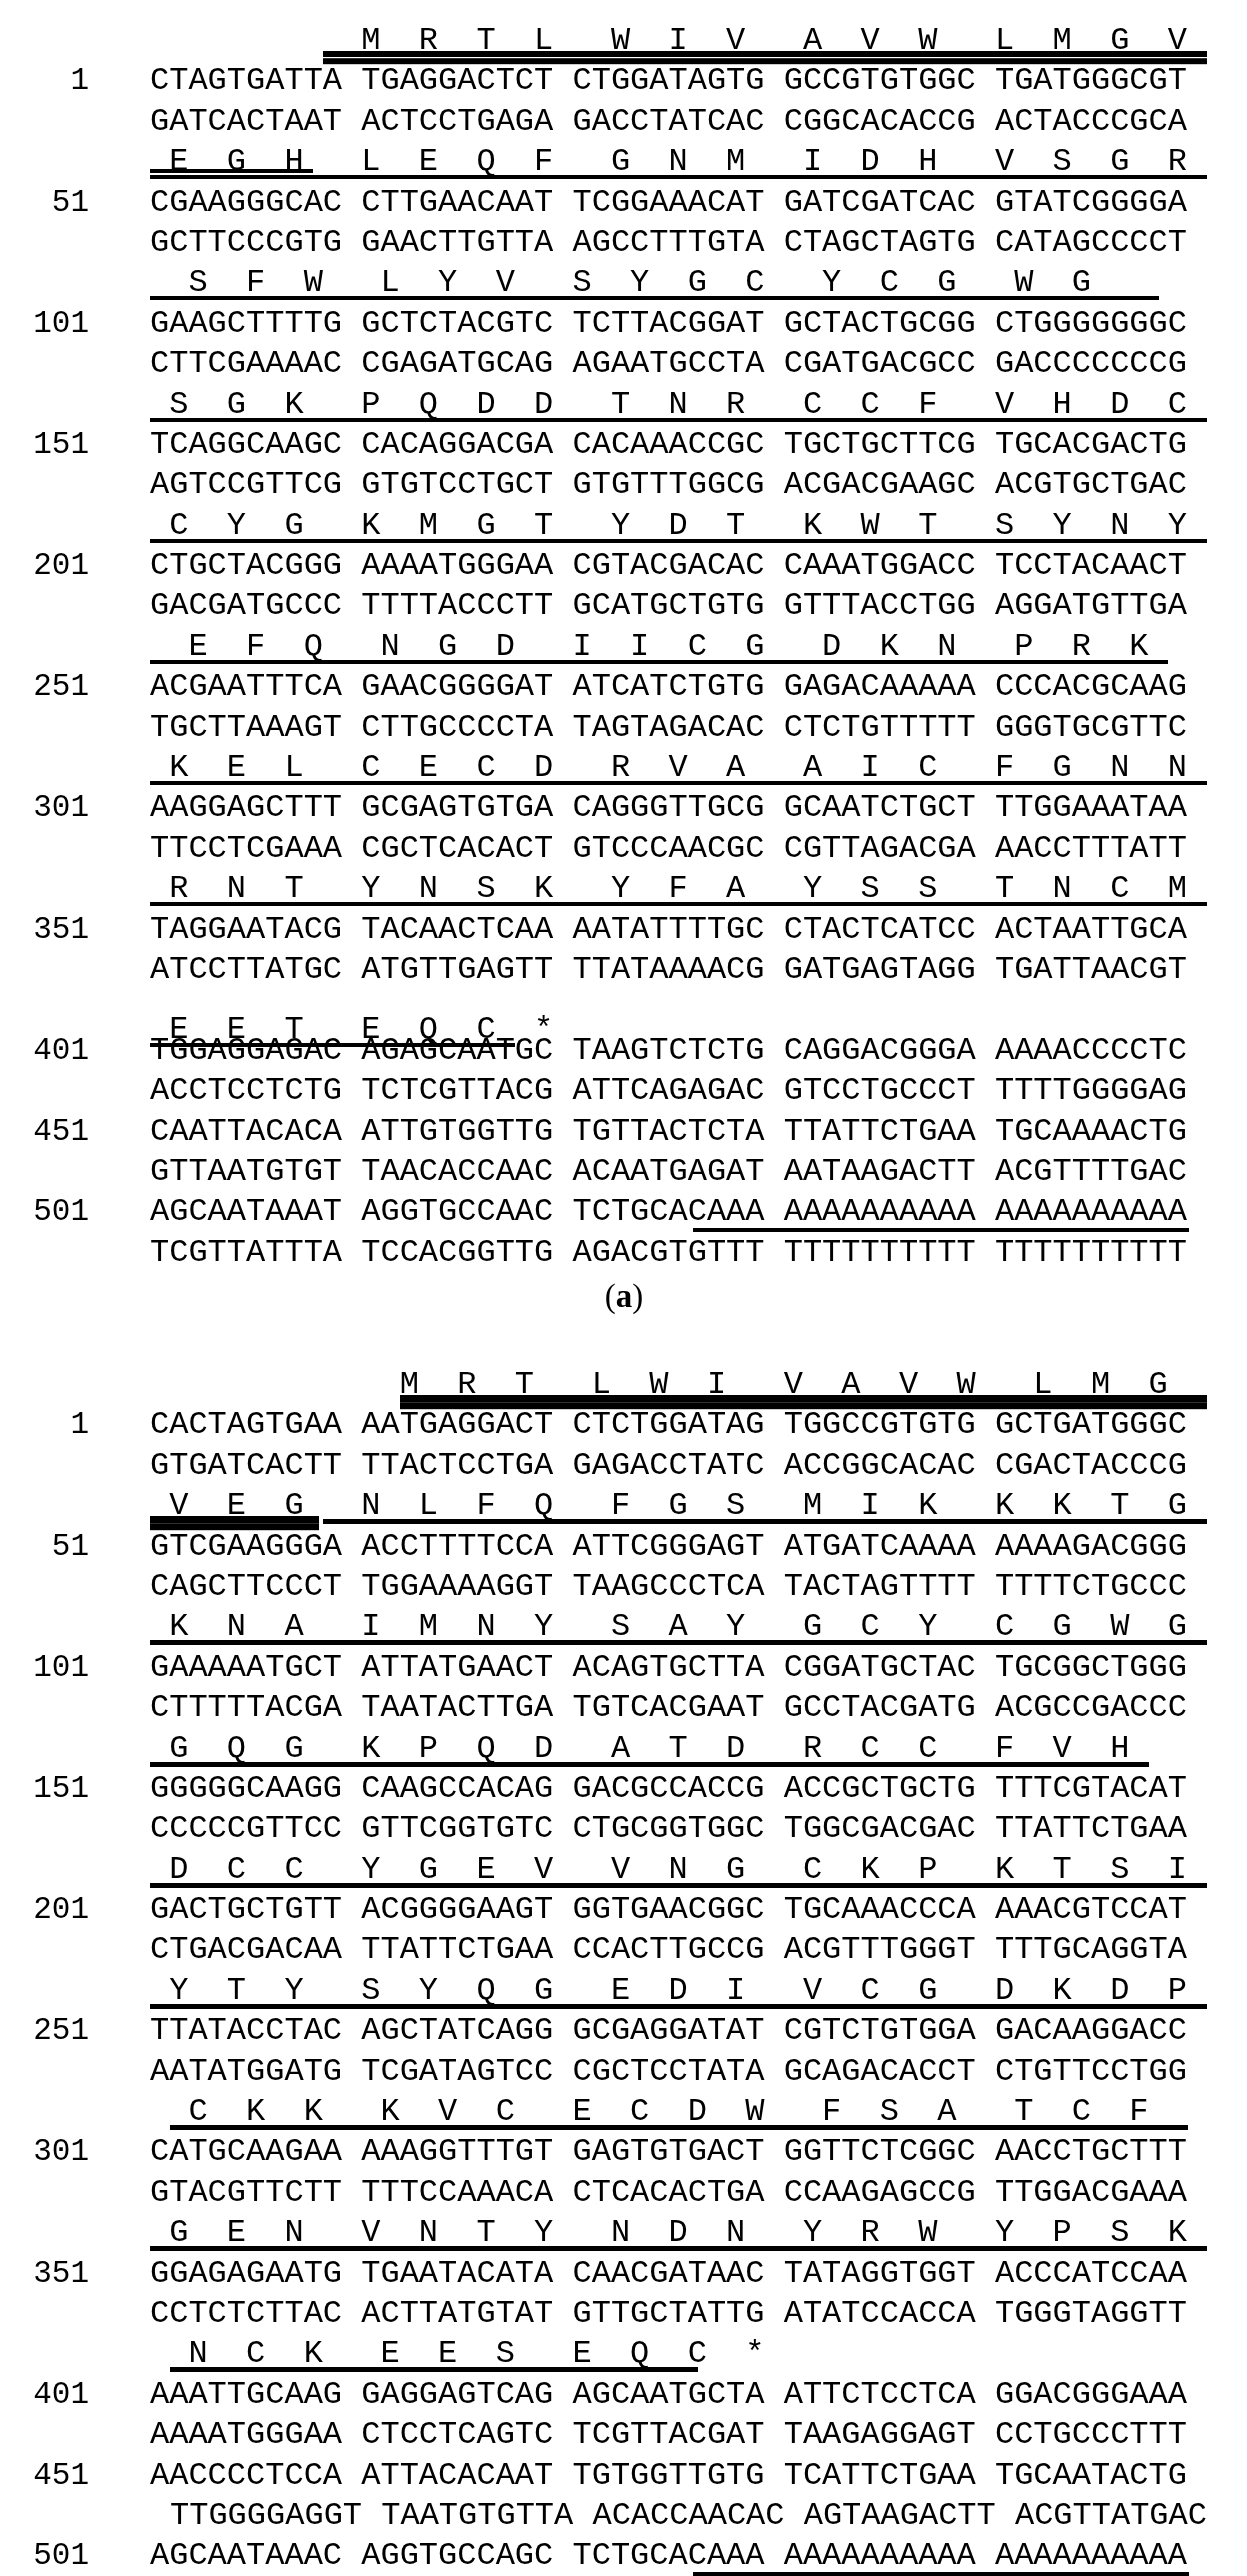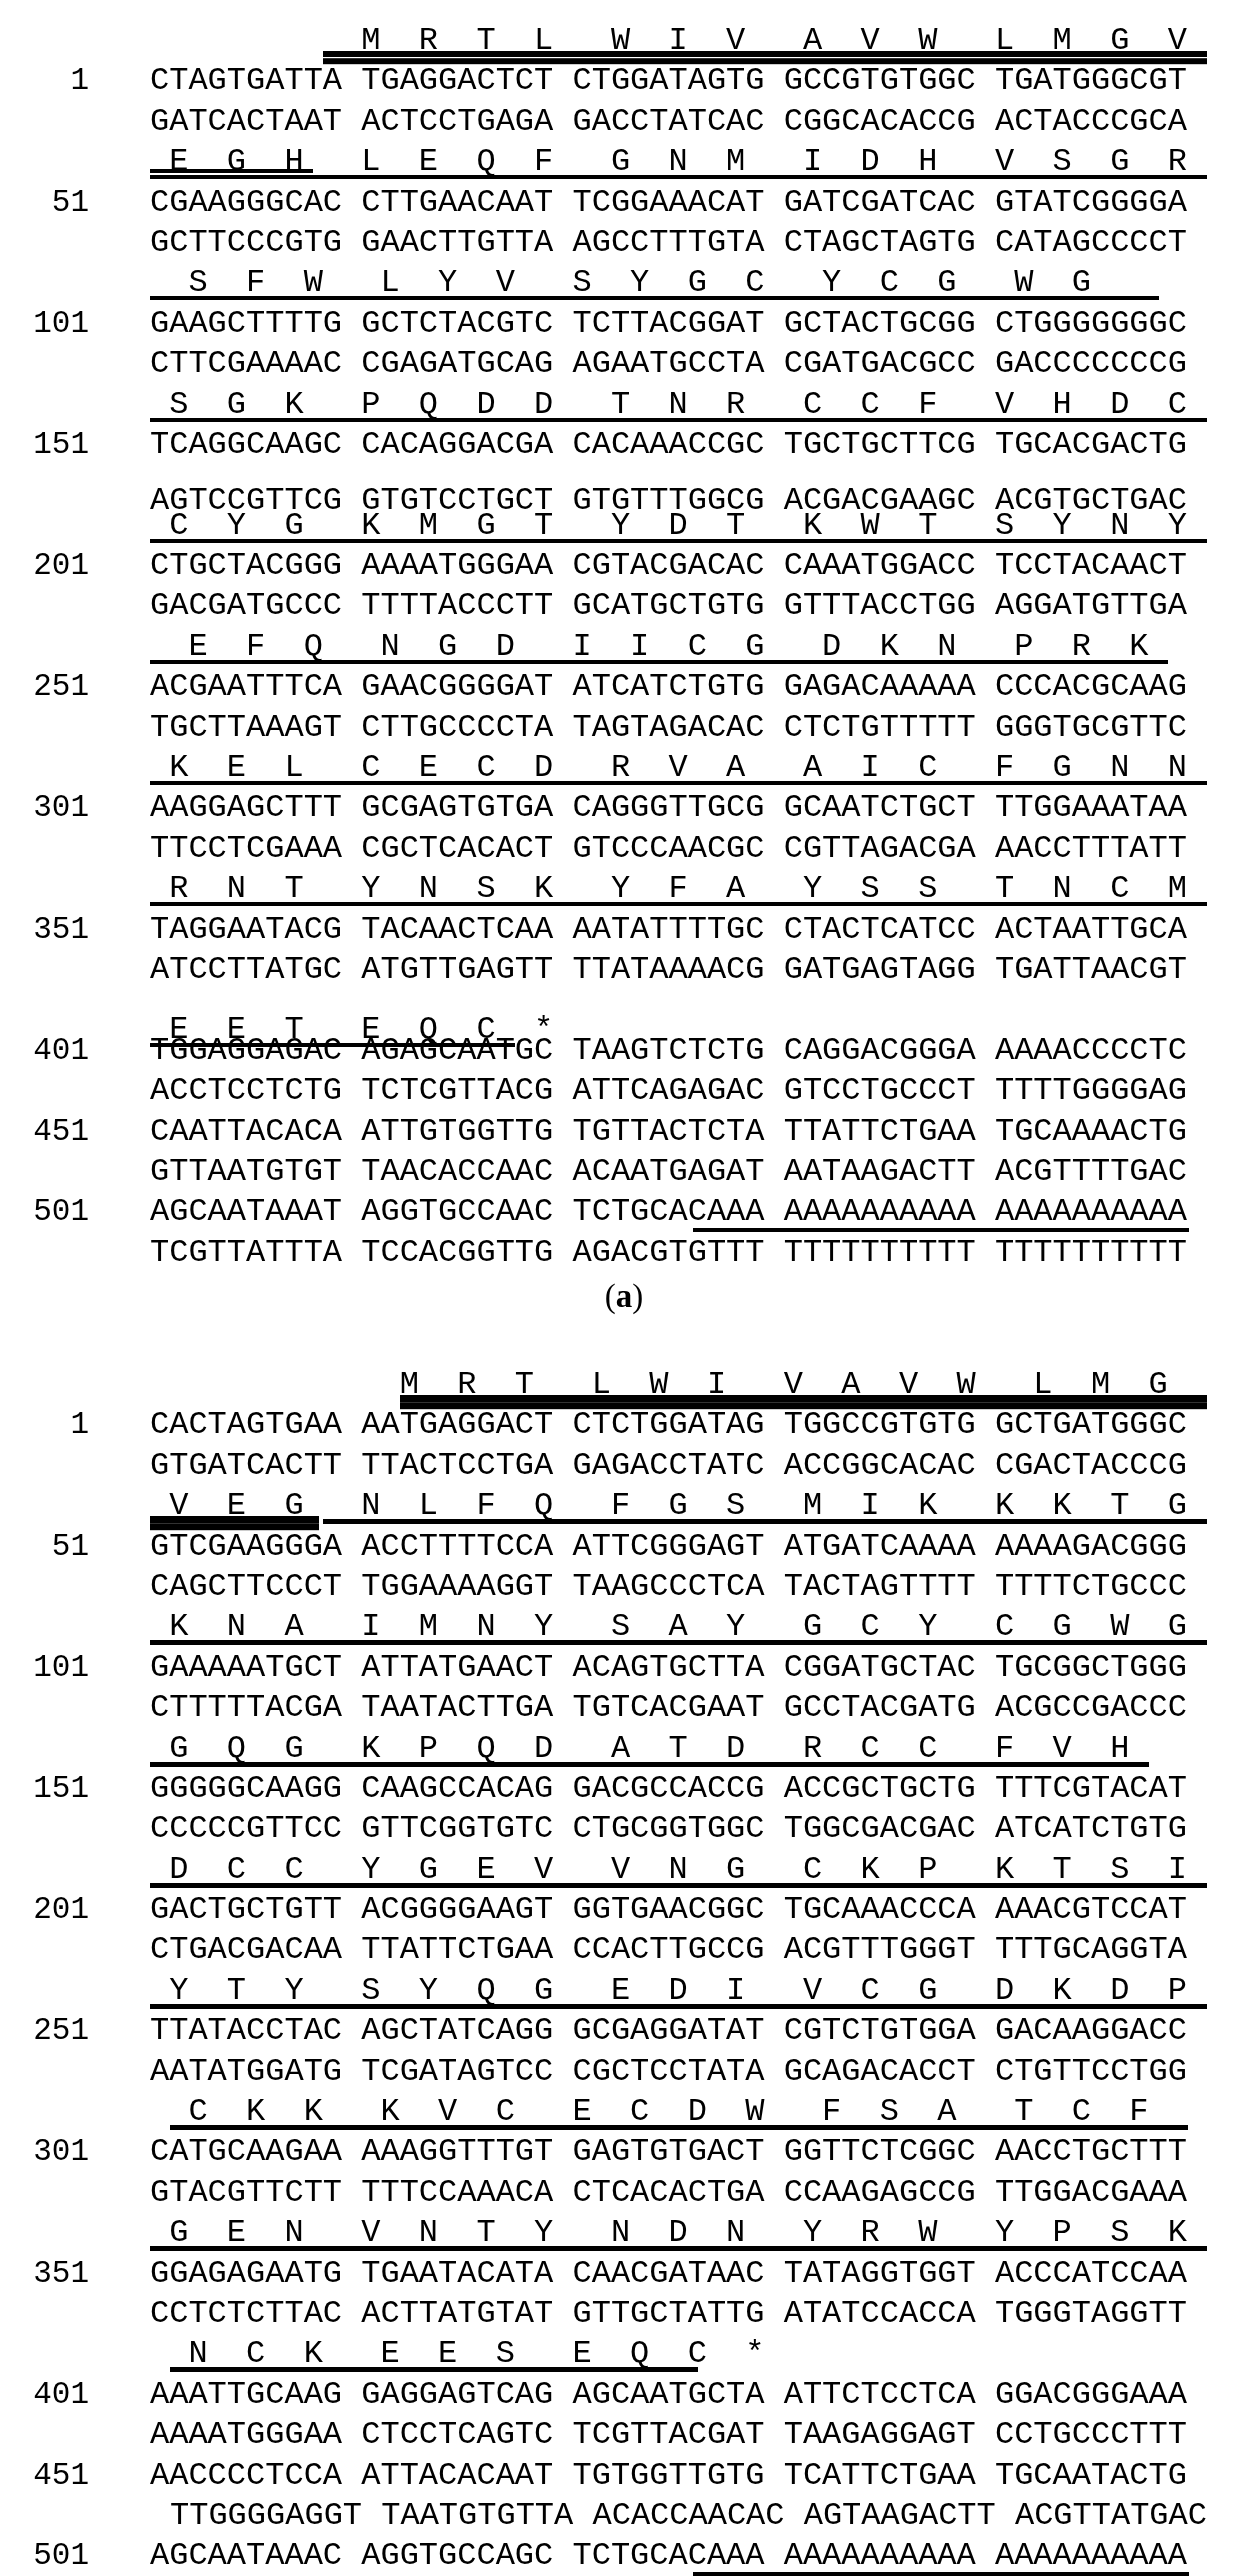--- a/index.html
+++ b/index.html
@@ -54,21 +54,21 @@
         <div class="seq">CTTCGAAAAC CGAGATGCAG AGAATGCCTA CGATGACGCC GACCCCCCCG</div>
       </div>
       <div class="row" style="top: 364px;">
         <div class="aa"> S  G  K   P  Q  D  D   T  N  R   C  C  F   V  H  D  C</div>
         <div class="bar" style="left: 150px; width: 1057px; top: 33px;"></div>
       </div>
       <div class="row" style="top: 404px;">
         <div class="num">151</div>
         <div class="seq">TCAGGCAAGC CACAGGACGA CACAAACCGC TGCTGCTTCG TGCACGACTG</div>
       </div>
-      <div class="row" style="top: 460px; font-family: Liberation Mono, monospace;">
+      <div class="row" style="top: 444px; font-family: Liberation Mono, monospace;">
         <div class="seq">AGTCCGTTCG GTGTCCTGCT GTGTTTGGCG ACGACGAAGC ACGTGCTGAC</div>
       </div>
       <div class="row" style="top: 485px;">
         <div class="aa"> C  Y  G   K  M  G  T   Y  D  T   K  W  T   S  Y  N  Y</div>
         <div class="bar" style="left: 150px; width: 1057px; top: 33px;"></div>
       </div>
       <div class="row" style="top: 525px;">
         <div class="num">201</div>
         <div class="seq">CTGCTACGGG AAAATGGGAA CGTACGACAC CAAATGGACC TCCTACAACT</div>
       </div>
@@ -172,21 +172,21 @@
       </div>
       <div class="row" style="top: 364px;">
         <div class="aa"> G  Q  G   K  P  Q  D   A  T  D   R  C  C   F  V  H</div>
         <div class="bar" style="left: 150px; width: 999px; top: 33px;"></div>
       </div>
       <div class="row" style="top: 404px;">
         <div class="num">151</div>
         <div class="seq">GGGGGCAAGG CAAGCCACAG GACGCCACCG ACCGCTGCTG TTTCGTACAT</div>
       </div>
       <div class="row" style="top: 444px;">
-        <div class="seq">CCCCCGTTCC GTTCGGTGTC CTGCGGTGGC TGGCGACGAC ATCATCTGTG</div>
+        <div class="seq">CCCCCGTTCC GTTCGGTGTC CTGCGGTGGC TGGCGACGAC TTATTCTGAA</div>
       </div>
       <div class="row" style="top: 485px;">
         <div class="aa"> D  C  C   Y  G  E  V   V  N  G   C  K  P   K  T  S  I</div>
         <div class="bar" style="left: 150px; width: 1057px; top: 33px;"></div>
       </div>
       <div class="row" style="top: 525px;">
         <div class="num">201</div>
         <div class="seq">GACTGCTGTT ACGGGGAAGT GGTGAACGGC TGCAAACCCA AAACGTCCAT</div>
       </div>
       <div class="row" style="top: 565px;">

